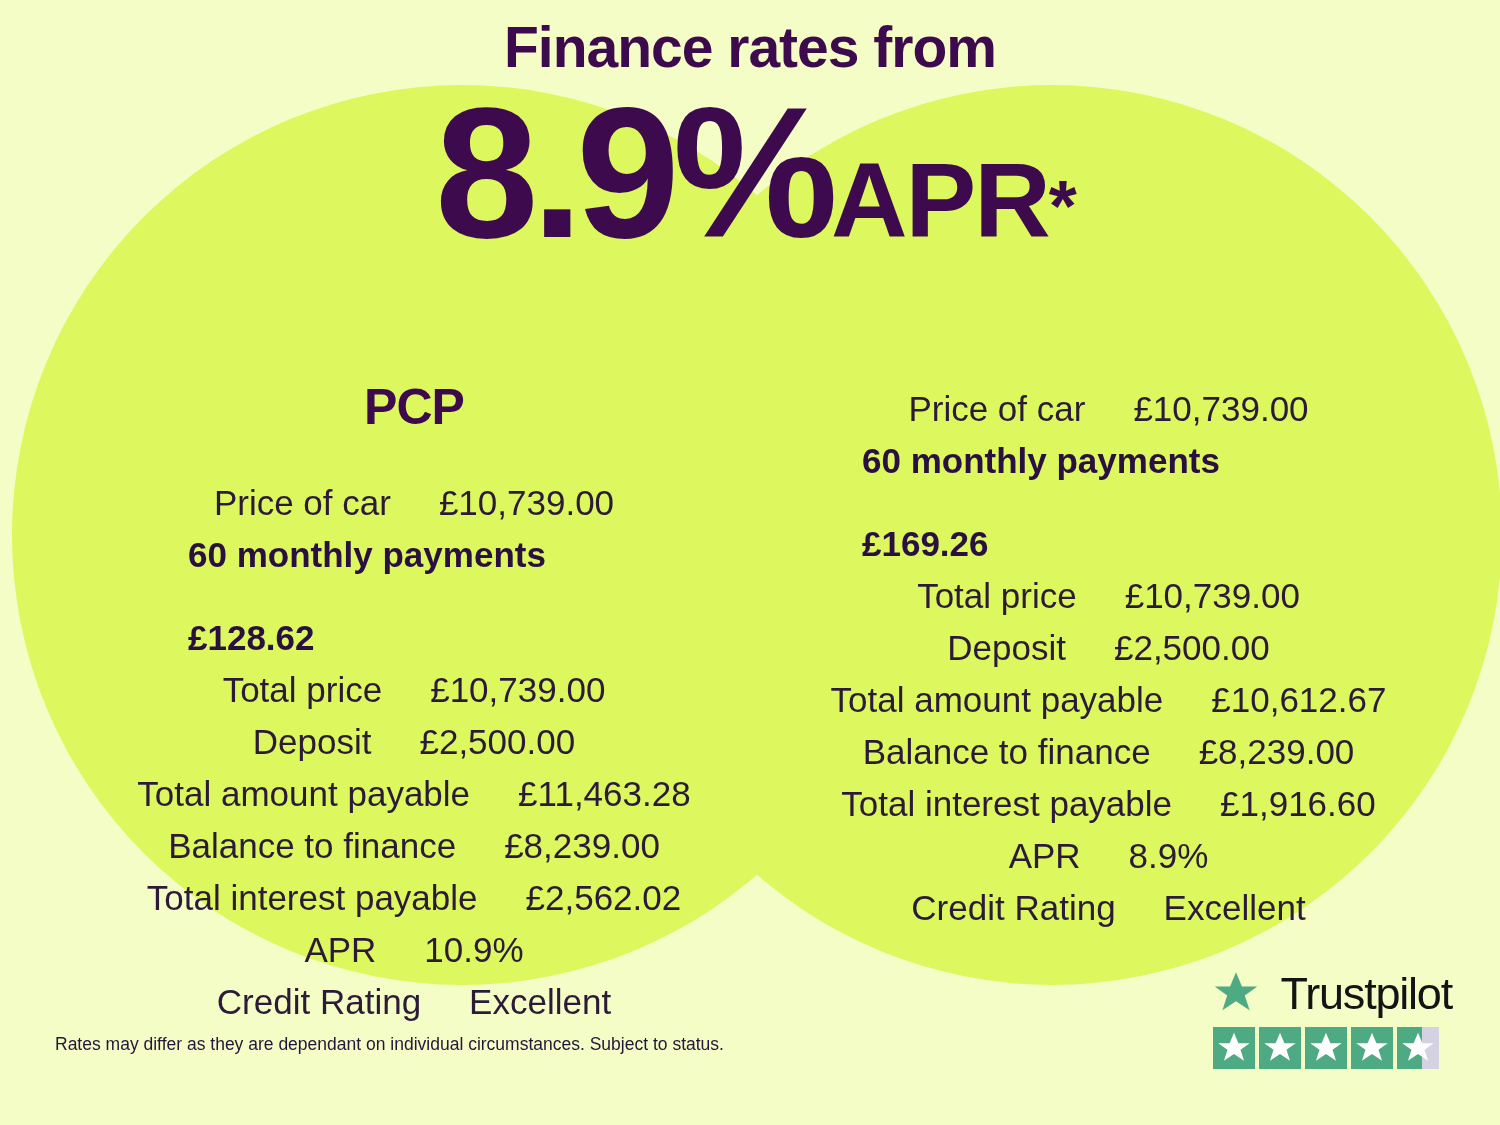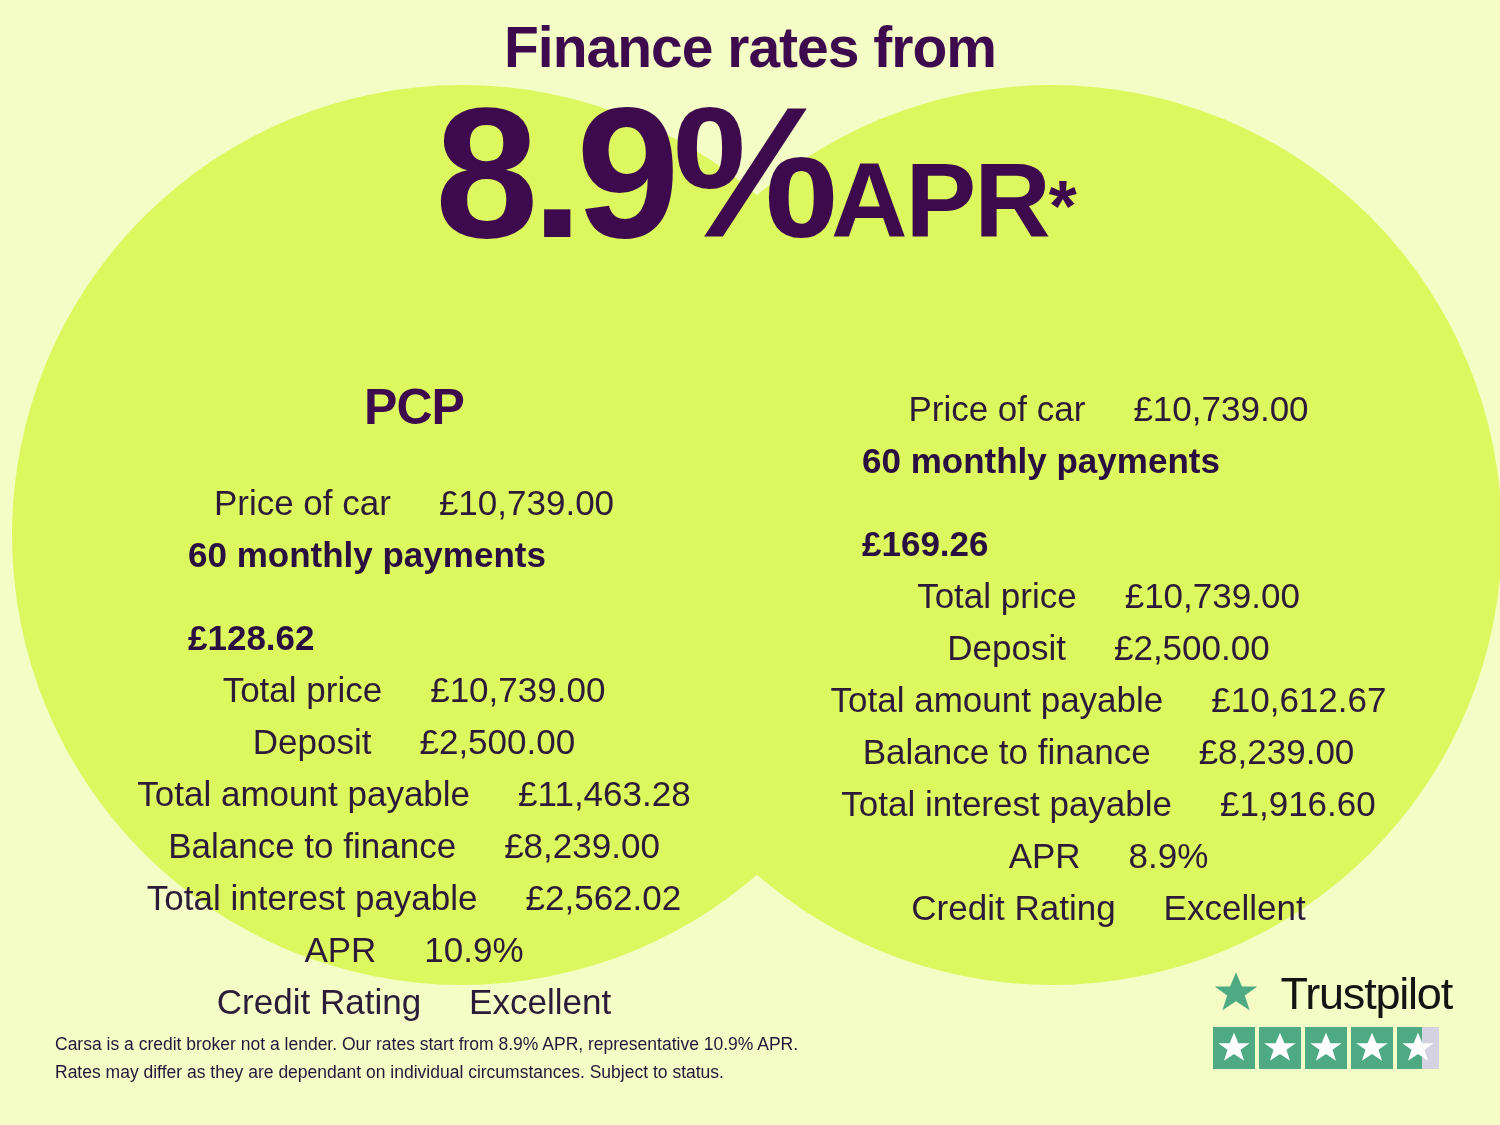--- a/index.html
+++ b/index.html
@@ -289,21 +289,20 @@
           <div class="row">
             <span class="label">Credit Rating</span>
             <span class="value">Excellent</span>
           </div>
         </div>
     </div>
 
   </div>
 
   <div class="disclaimer">
-    <div>Carsa is a credit broker not a lender. Our rates start from 8.9% APR, representative 10.9% APR.</div>
     <div>Rates may differ as they are dependant on individual circumstances. Subject to status.</div>
   </div>
 
   <div class="trustpilot">
     <div class="tp-wordmark">
       <svg class="tp-logo-star" viewBox="0 0 24 24">
         <polygon points="12,1.2 15.1,8.6 23.1,8.6 16.6,13.3 19.1,21 12,16.3 4.9,21 7.4,13.3 0.9,8.6 8.9,8.6" fill="#4eaa82"></polygon>
       </svg>
       <span class="tp-name">Trustpilot</span>
     </div>

